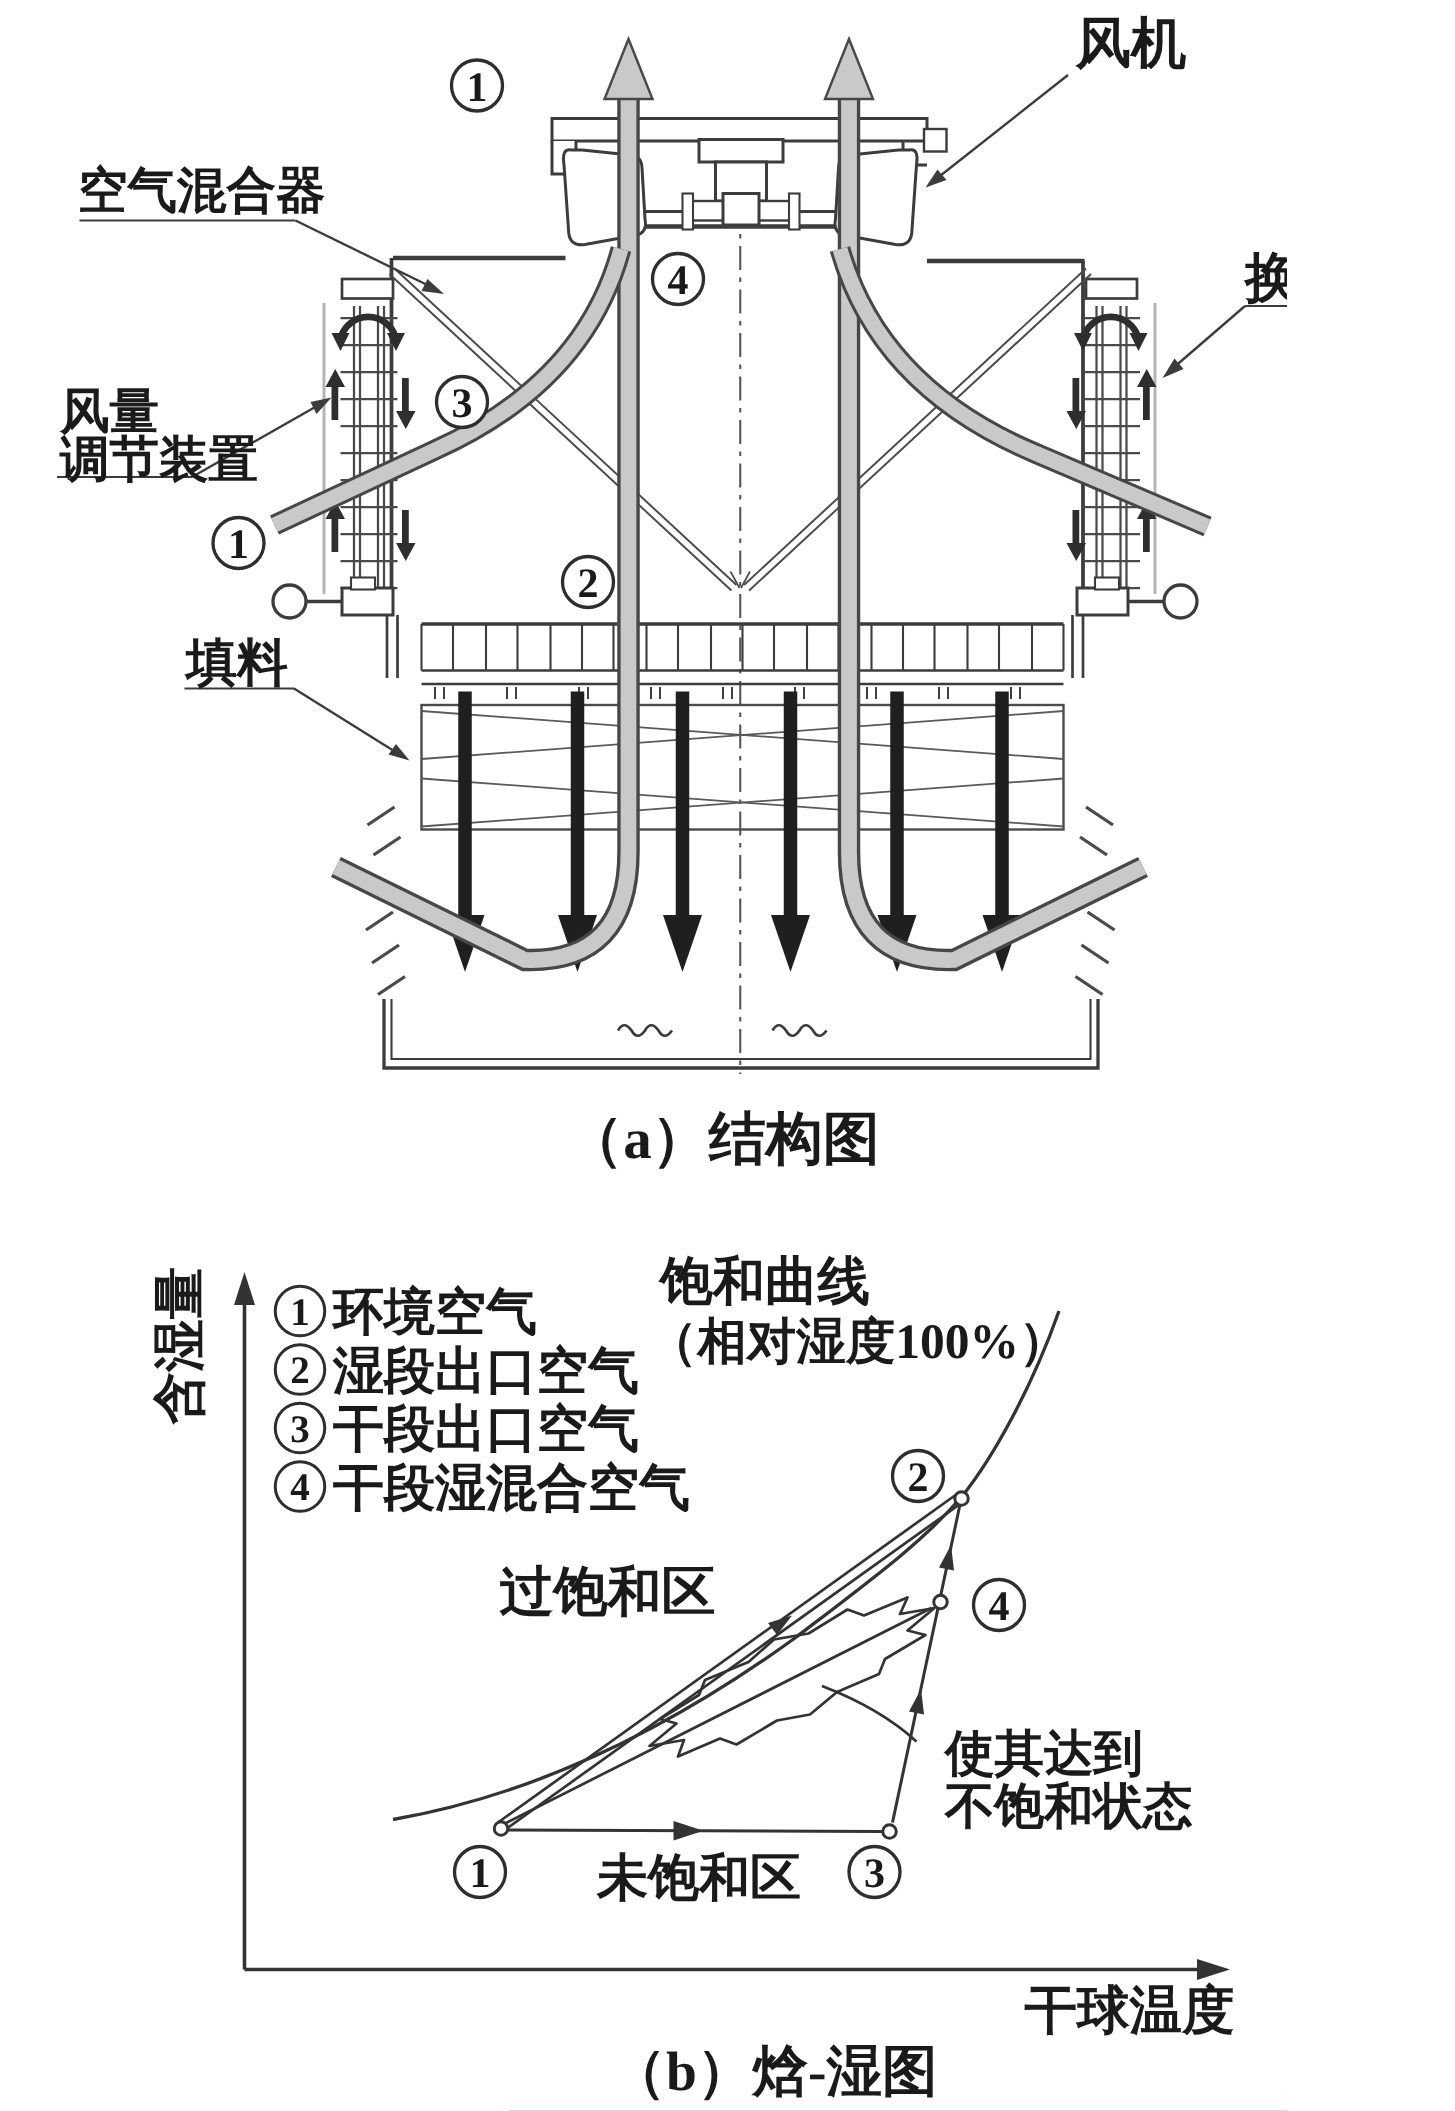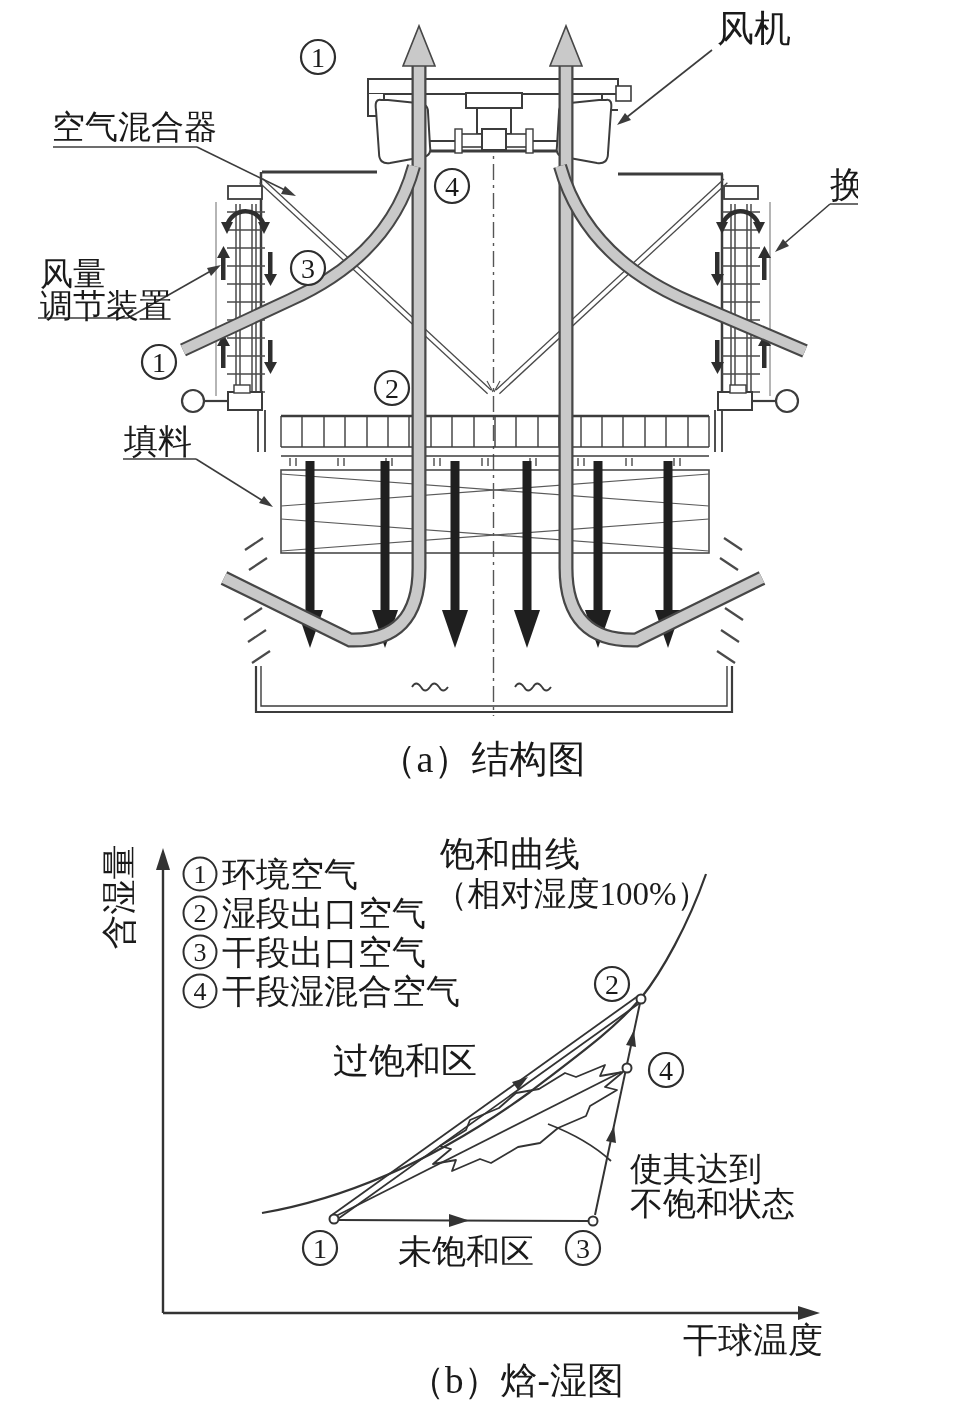--- a/index.html
+++ b/index.html
@@ -1,16 +1,16 @@
 <!DOCTYPE html>
 <html><head>
 <meta charset="utf-8">
 <style>
   html,body{margin:0;padding:0;background:#ffffff;}
-  .page{width:858px;height:1407px;position:relative;background:#a21caf;overflow:hidden;}
+  .page{width:858px;height:1407px;position:relative;background:#a21caf;overflow:hidden;font-weight:bold;}
   svg{display:block;}
   text{font-family:"Liberation Serif","DejaVu Serif",serif;fill:#1a1a1a;}
   .ln{stroke:#3c3c3c;fill:none;}
   .thin{stroke:#4a4a4a;fill:none;}
 </style>
 </head>
 <body>
 
 <div class="page">
 <svg width="970" height="1407" viewBox="0 0 970 1407" xmlns="http://www.w3.org/2000/svg">

